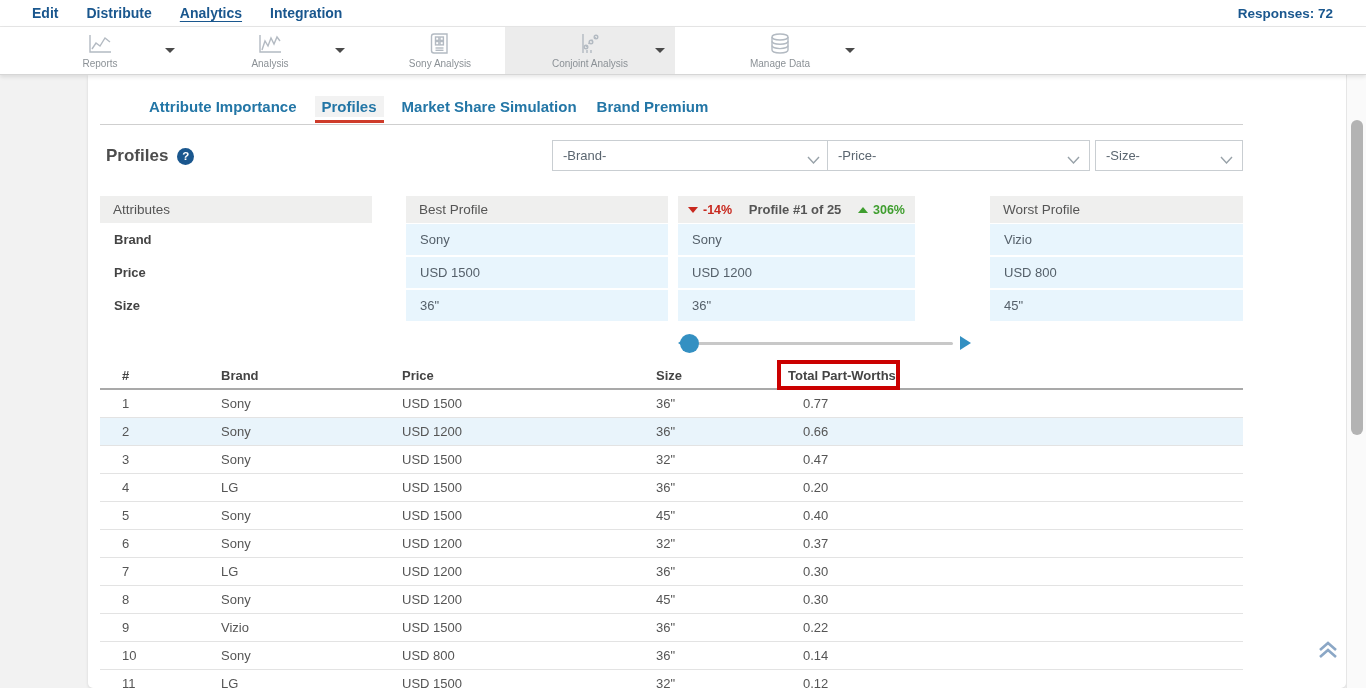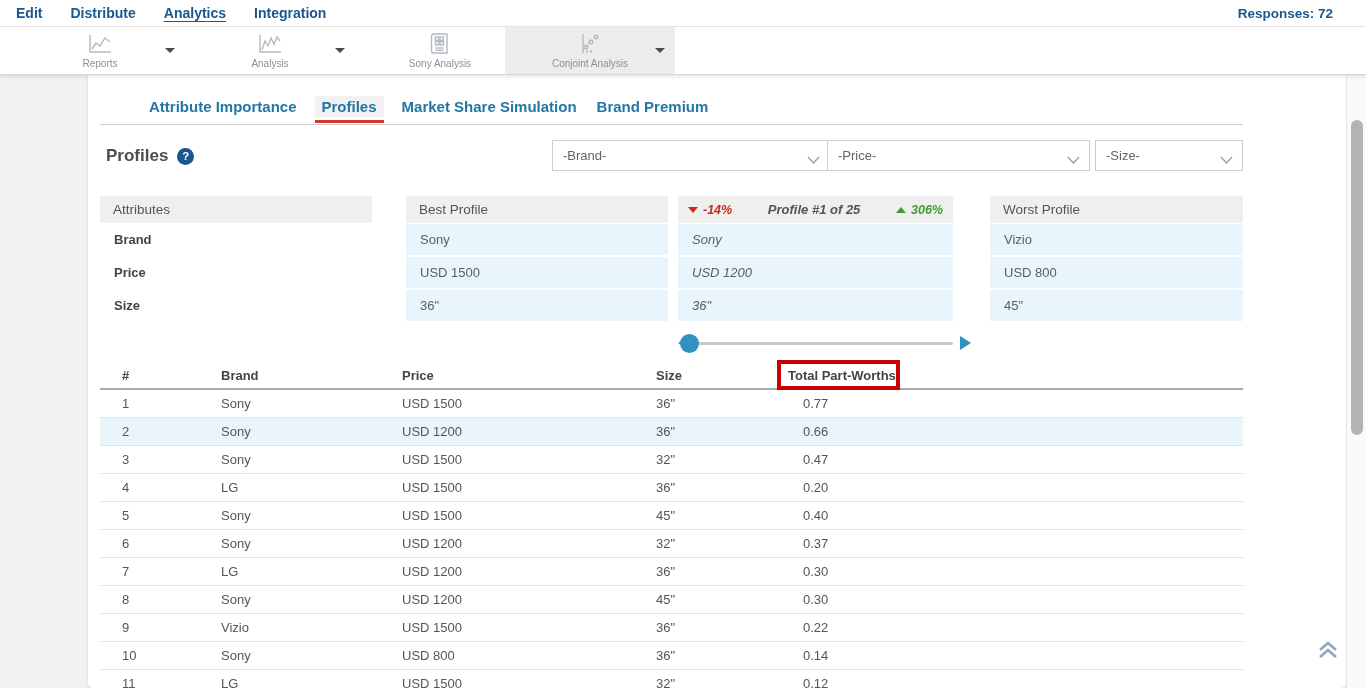--- a/index.html
+++ b/index.html
@@ -3,21 +3,21 @@
 <meta charset="utf-8">
 <style>
   * { margin:0; padding:0; box-sizing:border-box; }
   body { font-family:"Liberation Sans", sans-serif; background:#e8e8e8; }
   .stage { position:relative; width:1366px; height:688px; background:#f2f2f2; overflow:hidden; }
 
   
   .topnav { position:absolute; left:0; top:0; width:1366px; height:27px; background:#fff;
             border-bottom:1px solid #e7e7e7; display:flex; align-items:center; }
   .topnav .nav-item { margin-left:28px; font-size:14px; font-weight:700; color:#1a578e; cursor:pointer; }
-  .topnav .nav-item:first-child { margin-left:16px; }
+  .topnav .nav-item:first-child { margin-left:32px; }
   .topnav .nav-item.active { text-decoration:underline; text-underline-offset:3px; }
   .topnav .responses { margin-left:auto; margin-right:33px; font-size:13.5px; font-weight:700; color:#1a578e; }
 
   
   .toolbar { position:absolute; left:0; top:27px; width:1366px; height:48px; background:#fff;
              border-bottom:1px solid #d6d6d6; box-shadow:0 2px 4px rgba(0,0,0,0.10); z-index:5; }
   .tool-group { position:absolute; top:0; height:47px; width:170px; cursor:pointer; }
   .tool-group.active { background:#ececec; }
   .tool-inner { position:absolute; left:0; right:0; top:4px; display:flex; flex-direction:column; align-items:center; }
   .tool-icon { height:26px; display:flex; align-items:center; }
@@ -51,21 +51,21 @@
   .dd-chevron svg { stroke:#98a2a9; fill:none; stroke-width:1.4; }
 
   
   .panel { position:absolute; top:196px; }
   .panel-hdr { height:27px; background:#efefee; color:#555; font-size:13.5px; line-height:27px; padding-left:13px; }
   .panel-rows { margin-top:1px; }
   .attr-row { height:31px; margin-bottom:2px; line-height:31px; padding-left:14px; font-size:13px; font-weight:700; color:#444; background:#fff; }
   .val-row  { height:31px; margin-bottom:2px; line-height:31px; padding-left:14px; font-size:13px; color:#55606a; background:#e8f5fd; }
   .p-attributes { left:100px; width:272px; }
   .p-best { left:400px; width:268px;padding-left:6px; }
-  .p-current { left:678px; width:275px;font-style:italic; }
+  .p-current { left:678px; width:237px; }
   .p-worst { left:990px; width:253px; }
   .cur-hdr { height:27px; background:#efefee; display:flex; align-items:center; justify-content:space-between; padding:0 10px; }
   .cur-down { color:#c8281e; font-size:12.5px; font-weight:700; display:flex; align-items:center; }
   .cur-up { color:#3f9e2f; font-size:12.5px; font-weight:700; display:flex; align-items:center; }
   .cur-title { color:#555; font-size:13px; font-weight:700; }
   .tri-down { width:0; height:0; border-left:5px solid transparent; border-right:5px solid transparent;
               border-top:6px solid #c8281e; margin-right:5px; }
   .tri-up { width:0; height:0; border-left:5px solid transparent; border-right:5px solid transparent;
             border-bottom:6px solid #3f9e2f; margin-right:5px; }
 
@@ -167,20 +167,34 @@
               <circle cx="20" cy="5" r="1.8"></circle>
             <line x1="11" y1="18" x2="11" y2="21"></line>
               <line x1="15" y1="18" x2="15" y2="21"></line>
           </svg>
         </span>
         <span class="tool-label">Conjoint Analysis</span>
       </div>
       <span class="tool-caret"></span>
     </div>
 
+    <div class="tool-group" style="left:695px;">
+      <div class="tool-inner">
+        <span class="tool-icon">
+          <svg width="28" height="24" viewBox="0 0 28 24">
+            <ellipse cx="14" cy="5" rx="8" ry="3"></ellipse>
+            <path d="M6 5 V18 C6 19.7 9.6 21 14 21 C18.4 21 22 19.7 22 18 V5"></path>
+            <path d="M6 9.3 C6 11 9.6 12.3 14 12.3 C18.4 12.3 22 11 22 9.3"></path>
+            <path d="M6 13.6 C6 15.3 9.6 16.6 14 16.6 C18.4 16.6 22 15.3 22 13.6"></path>
+          </svg>
+        </span>
+        <span class="tool-label">Manage Data</span>
+      </div>
+      <span class="tool-caret"></span>
+    </div>
   </div>
 
   <div class="card"></div>
 
   <div class="subtabs">
     <span class="subtab">Attribute Importance</span>
     <span class="subtab active">Profiles</span>
     <span class="subtab">Market Share Simulation</span>
     <span class="subtab">Brand Premium</span>
   </div>

